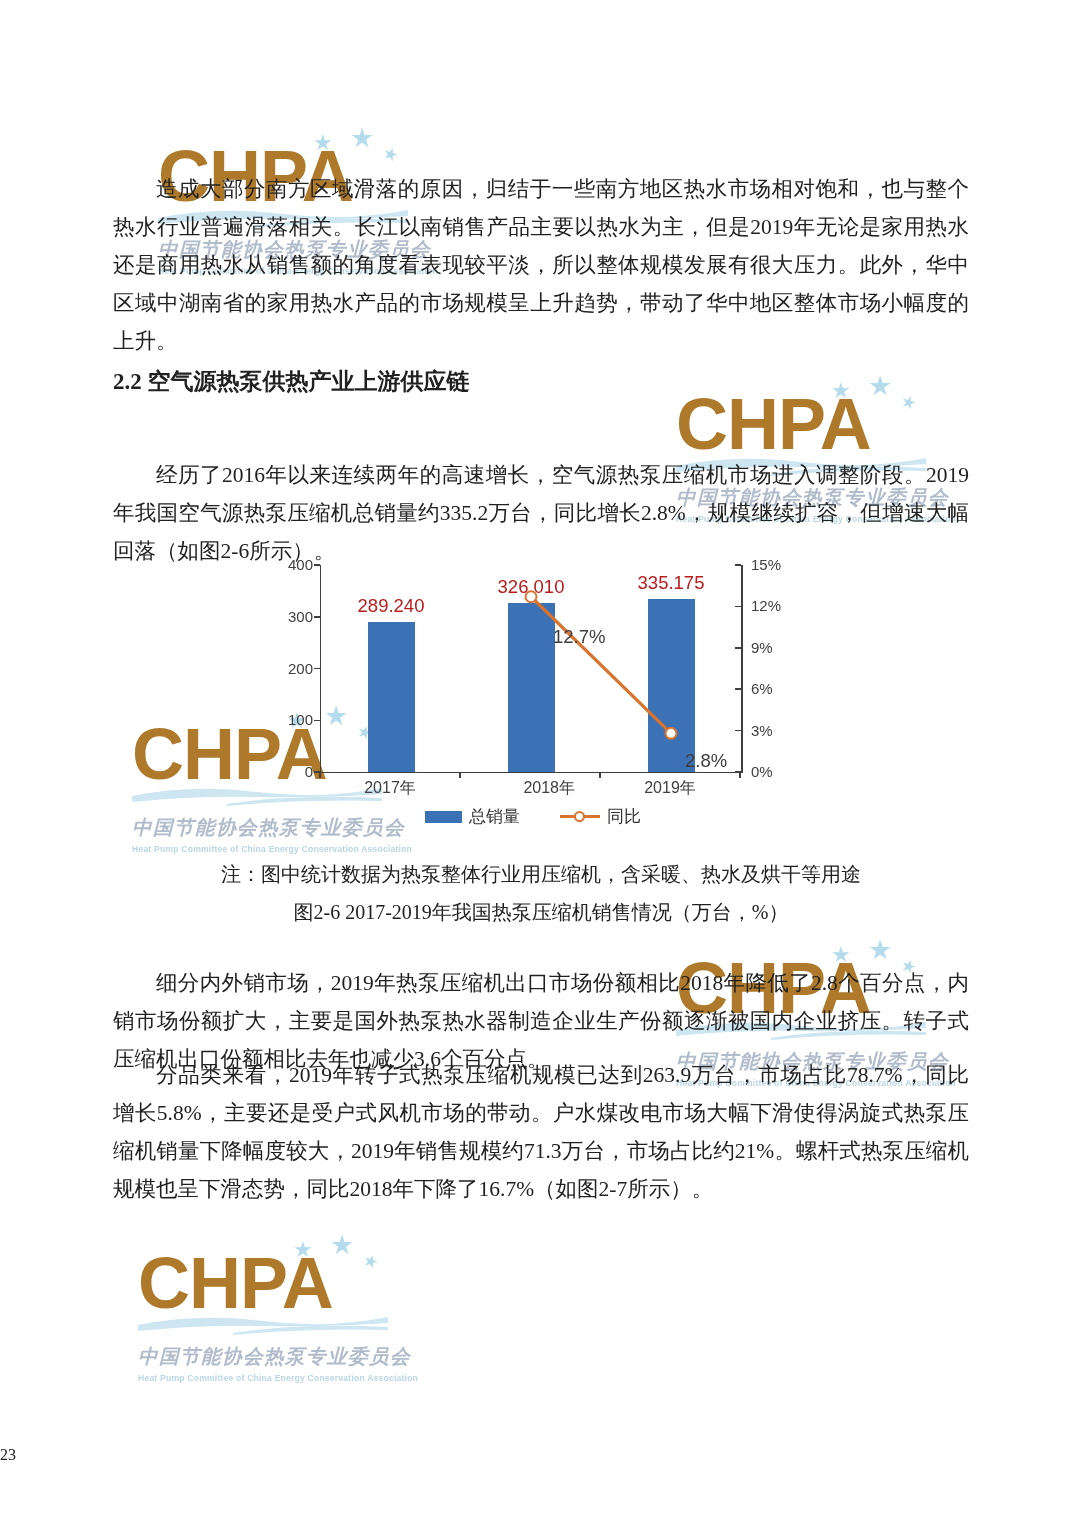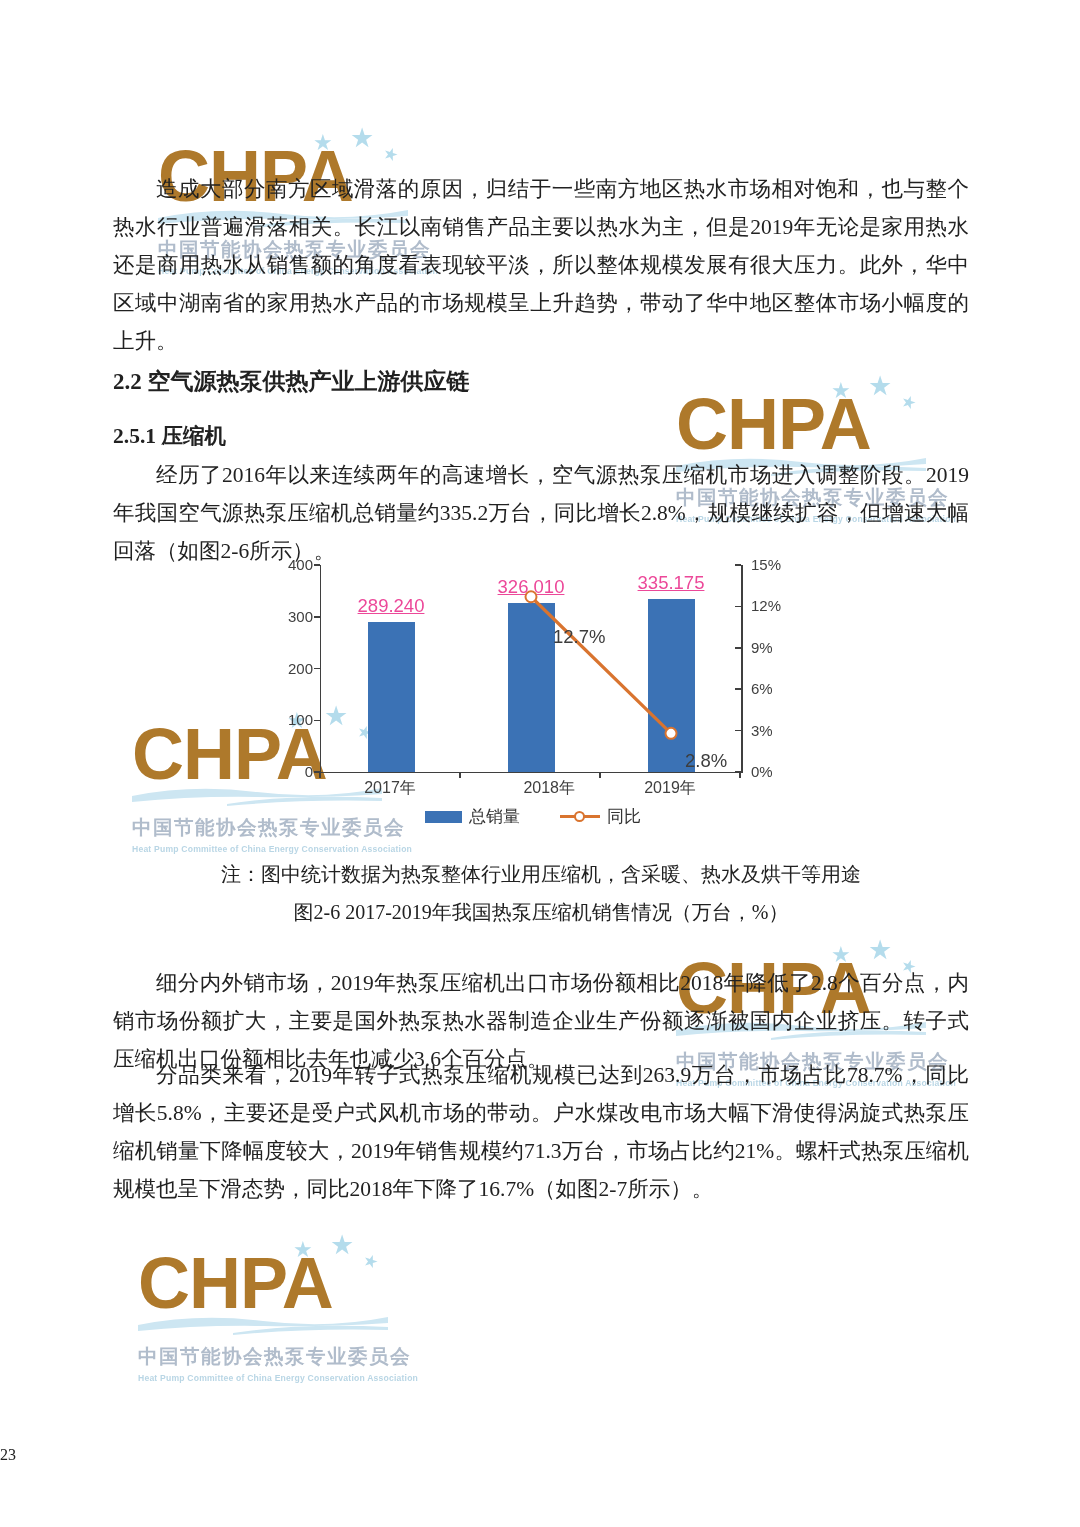--- a/index.html
+++ b/index.html
@@ -55,21 +55,21 @@
     position:relative;margin-top:16px;
     font-family:"Liberation Sans","DejaVu Sans",sans-serif;
     font-weight:bold;font-size:72px;line-height:64px;
     letter-spacing:-1px;color:#a16207;opacity:.85;
   }
   .wm-wave{display:block;margin-top:-4px;}
   .wm-cn{
     margin-top:8px;
     font-family:"Liberation Sans","DejaVu Sans",sans-serif;
     font-weight:bold;font-size:19.5px;letter-spacing:1.5px;
-    color:#b0bccb;white-space:nowrap;
+    color:#b0bccb;white-space:nowrap;font-style:italic;
   }
   .wm-en{
     margin-top:3px;
     font-family:"Liberation Sans","DejaVu Sans",sans-serif;
     font-weight:bold;font-size:8.6px;letter-spacing:.2px;
     color:#b9d6e5;white-space:nowrap;
   }
   #wm1{left:158px;top:128px;}
   #wm2{left:676px;top:376px;}
   #wm3{left:132px;top:706px;}
@@ -82,21 +82,21 @@
     font-family:"Liberation Sans","DejaVu Sans",sans-serif;
     color:#3f3f3f;z-index:2;
   }
   #chart-plot{
     position:absolute;left:37px;top:9px;width:421px;height:207px;
     border-left:1.5px solid #3f3f3f;border-bottom:1.5px solid #3f3f3f;
   }
   .bar{position:absolute;bottom:0;width:47px;}
   .bar-label{
     position:absolute;width:120px;text-align:center;
-    font-size:18.5px;color:#ec4899;text-decoration:underline;
+    font-size:18.5px;color:#b91c1c;
   }
   .line-svg{position:absolute;left:0;top:0;overflow:visible;}
   .line-label{
     position:absolute;font-size:18.5px;color:#3d3d3d;white-space:nowrap;margin-top:29px;
   }
   .ytick-label{
     position:absolute;height:18px;line-height:18px;font-size:15px;
   }
   .ytick-label.left{left:0;width:30px;text-align:right;}
   .ytick-label.right{left:468px;width:46px;text-align:left;}
@@ -194,21 +194,20 @@
       <path d="M0 14 Q 60 2 125 10 T 250 6 L 250 12 Q 190 16 125 15 Q 60 14 0 20 Z" fill="#cde6f2"></path>
       <path d="M95 22 Q 160 12 250 16 L 250 19 Q 170 17 95 24 Z" fill="#cde6f2"></path>
     </svg>
     <div class="wm-cn">中国节能协会热泵专业委员会</div>
     <div class="wm-en">Heat Pump Committee of China Energy Conservation Association</div>
   </div>
 
   <p class="para" id="para1">造成大部分南方区域滑落的原因，归结于一些南方地区热水市场相对饱和，也与整个热水行业普遍滑落相关。长江以南销售产品主要以热水为主，但是2019年无论是家用热水还是商用热水从销售额的角度看表现较平淡，所以整体规模发展有很大压力。此外，华中区域中湖南省的家用热水产品的市场规模呈上升趋势，带动了华中地区整体市场小幅度的上升。</p>
 
   <h2 class="heading" id="sec-heading">2.2 空气源热泵供热产业上游供应链</h2>
-  <h3 class="heading" id="subsec-heading">2.5.1 压缩机</h3>
 
   <p class="para" id="para2">经历了2016年以来连续两年的高速增长，空气源热泵压缩机市场进入调整阶段。2019年我国空气源热泵压缩机总销量约335.2万台，同比增长2.8%，规模继续扩容，但增速大幅回落（如图2-6所示）。</p>
 
   <div id="chart">
     <div id="yaxis-left">
         <div class="ytick-label left" style="position: absolute; top: 0px;">400</div>
         <div class="ytick-label left" style="position: absolute; top: 51.75px;">300</div>
         <div class="ytick-label left" style="position: absolute; top: 103.5px;">200</div>
         <div class="ytick-label left" style="position: absolute; top: 155.25px;">100</div>
         <div class="ytick-label left" style="position: absolute; top: 207px;">0</div>

